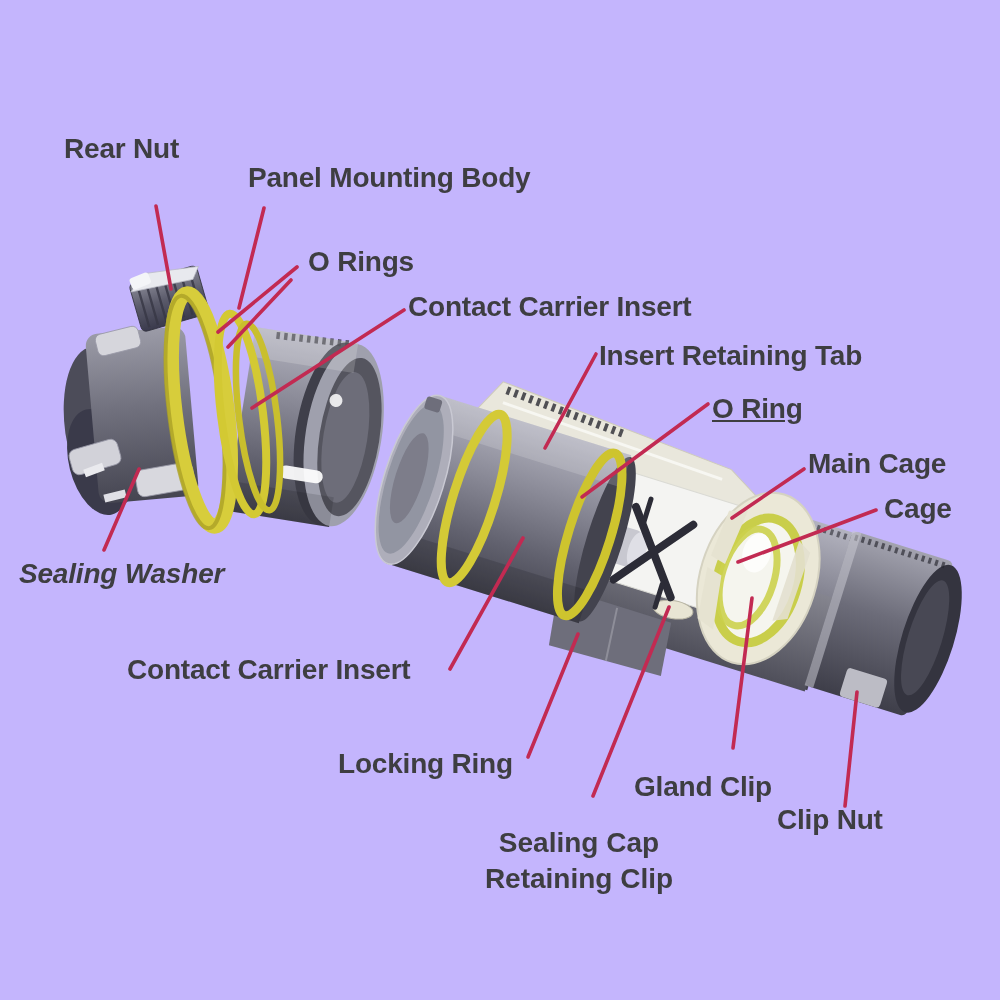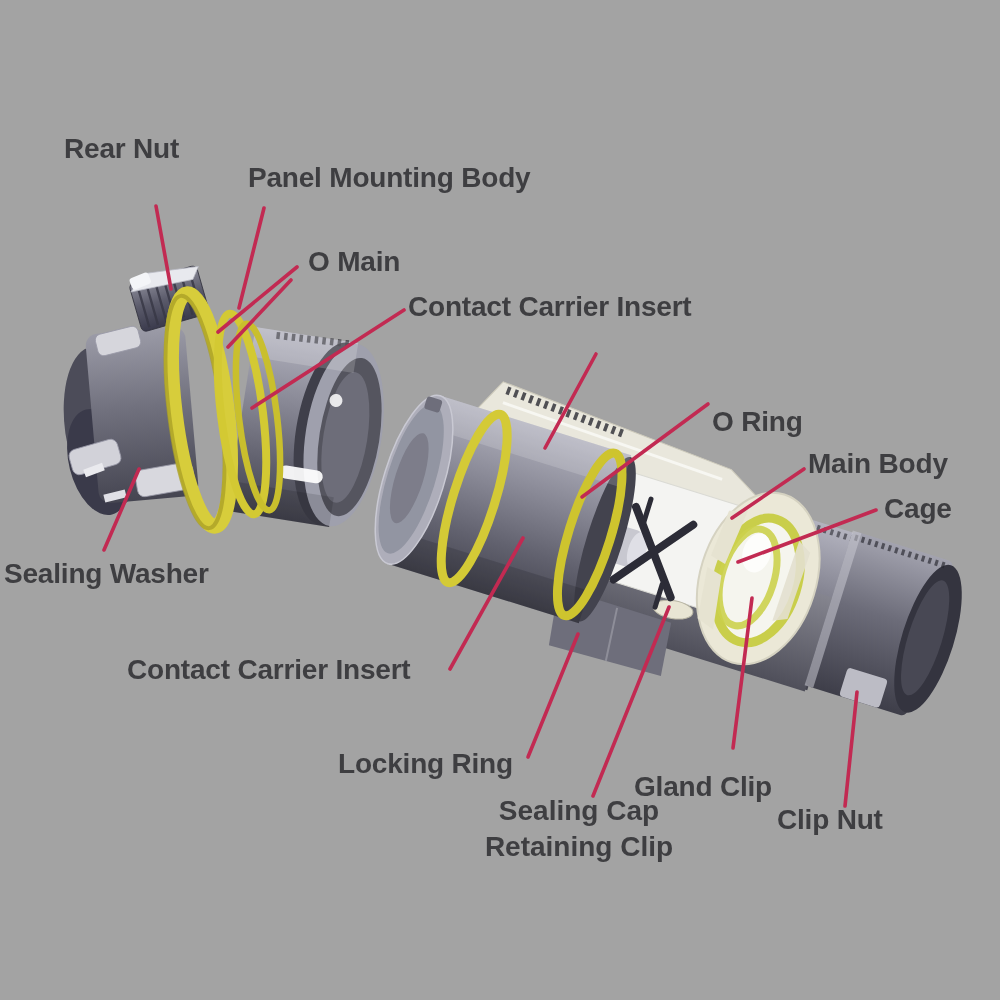--- a/index.html
+++ b/index.html
@@ -1,22 +1,22 @@
 <!DOCTYPE html>
 <html><head>
 <meta charset="utf-8">
 <style>
   html,body{margin:0;padding:0;background:#fff;}
-  .stage{position:relative;width:1000px;height:1000px;background:#a3a3a3;overflow:hidden;
+  .stage{position:relative;width:1000px;height:1000px;background:#c4b5fd;overflow:hidden;
          font-family:"Liberation Sans", sans-serif;}
   .art{position:absolute;left:0;top:0;filter:blur(0.45px);}
   .lbl{position:absolute;font-weight:700;font-size:28px;color:#3e3e41;
        letter-spacing:-0.2px;white-space:nowrap;line-height:1.1;}
   .lbl-block{position:absolute;font-weight:700;font-size:28px;color:#3e3e41;
-       text-align:center;width:240px;line-height:36px;}
+       text-align:center;width:240px;line-height:36px;margin-top:32px;}
 </style>
 </head>
 <body>
 
 <div class="stage">
 
   <svg class="art" width="1000" height="1000" viewBox="0 0 1000 1000">
     <defs>
       <linearGradient id="gBack" x1="0" y1="0" x2="0" y2="1">
         <stop offset="0" stop-color="#9b9ba7"></stop>
@@ -147,26 +147,27 @@
       <line x1="450" y1="669" x2="523" y2="538"></line>
       <line x1="528" y1="757" x2="578" y2="634"></line>
       <line x1="593" y1="796" x2="669" y2="607"></line>
       <line x1="733" y1="748" x2="752" y2="598"></line>
       <line x1="845" y1="806" x2="857" y2="692"></line>
     </g>
   </svg>
 
   <div class="lbl" style="left:64px;top:134px;">Rear Nut</div>
   <div class="lbl" style="left:248px;top:163px;">Panel Mounting Body</div>
-  <div class="lbl" style="left:308px;top:247px;">O Main</div>
+  <div class="lbl" style="left:308px;top:247px;">O Rings</div>
   <div class="lbl" style="left:408px;top:292px;">Contact Carrier Insert</div>
-  <div class="lbl" style="left:712px;top:407px;">O Ring</div>
-  <div class="lbl" style="left:808px;top:449px;">Main Body</div>
+  <div class="lbl" style="left:599px;top:341px;">Insert Retaining Tab</div>
+  <div class="lbl" style="left:712px;top:394px;text-decoration:underline;">O Ring</div>
+  <div class="lbl" style="left:808px;top:449px;">Main Cage</div>
   <div class="lbl" style="left:884px;top:494px;">Cage</div>
-  <div class="lbl" style="left:4px;top:559px;">Sealing Washer</div>
+  <div class="lbl" style="left:19px;top:559px;font-style:italic;">Sealing Washer</div>
   <div class="lbl" style="left:127px;top:655px;">Contact Carrier Insert</div>
   <div class="lbl" style="left:338px;top:728px;margin-top:21px;">Locking Ring</div>
   <div class="lbl" style="left:634px;top:772px;">Gland Clip</div>
   <div class="lbl-block" style="left:459px;top:793px;">
     <div>Sealing Cap</div>
     <div>Retaining Clip</div>
   </div>
   <div class="lbl" style="left:777px;top:805px;">Clip Nut</div>
 
 </div>

